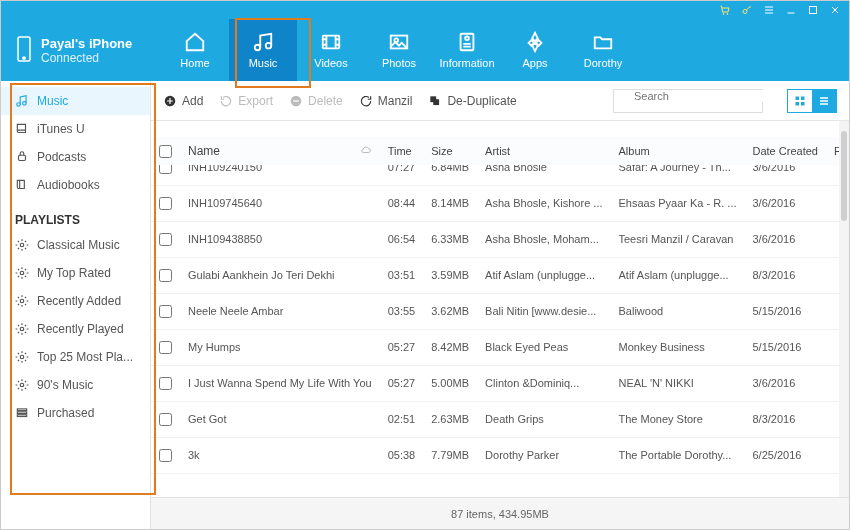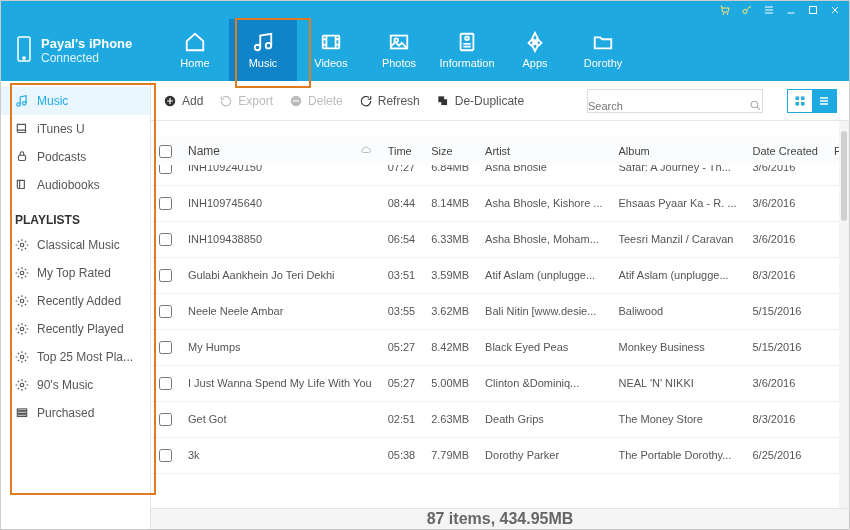--- a/index.html
+++ b/index.html
@@ -21,34 +21,34 @@
 .sidebar{width:150px;border-right:1px solid #e3e3e3;padding-top:6px;display:flex;flex-direction:column;overflow:hidden;}
 .side-group-title{font-weight:700;color:#333;padding:14px 14px 4px;font-size:12px;}
 .side-item{display:flex;align-items:center;gap:8px;padding:7px 14px;color:#555;cursor:pointer;white-space:nowrap;overflow:hidden;text-overflow:ellipsis;}
 .side-item.active{color:#1FA9E1;background:#e9f6fd;}
 .side-item svg{width:14px;height:14px;flex:0 0 14px;}
 .main{flex:1;display:flex;flex-direction:column;min-width:0;}
 .toolbar{height:40px;display:flex;align-items:center;padding:0 12px;gap:16px;border-bottom:1px solid #e6e6e6;}
 .tb-btn{display:flex;align-items:center;gap:5px;color:#555;cursor:pointer;}
 .tb-btn.disabled{color:#bbb;cursor:default;}
 .tb-btn svg{width:14px;height:14px;}
-.search{margin-left:auto;display:flex;align-items:flex-end;border:1px solid #ddd;height:24px;width:176px;padding:0 0;color:#999;}
+.search{margin-left:auto;display:flex;align-items:flex-start;border:1px solid #ddd;height:24px;width:150px;padding:0 20px;color:#999;}
 .search input{border:0;outline:0;flex:1;font-size:11px;color:#555;}
 .viewtoggle{display:flex;border:1px solid #1FA9E1;height:24px;margin-left:8px;}
 .viewbtn{width:24px;display:flex;align-items:center;justify-content:center;color:#1FA9E1;}
 .viewbtn.active{background:#1FA9E1;color:#fff;}
 .table-wrap{flex:1;overflow:auto;position:relative;}
 table{width:100%;border-collapse:collapse;}
 th,td{text-align:left;padding:0 8px;height:36px;font-size:11px;color:#555;border-bottom:1px solid #f0f0f0;white-space:nowrap;overflow:hidden;text-overflow:ellipsis;}
 th{height:28px;color:#444;font-weight:500;background:#fafcfe;border-bottom:1px solid #e6e6e6;position:sticky;top:16px;}
 th.name{width:200px;}
 td.name{max-width:200px;margin-left:32px;}
 .chk{width:24px;text-align:center;}
 input[type=checkbox]{vertical-align:middle;}
-.footer{height:21px;background:#f5f5f5;border-top:1px solid #e3e3e3;display:flex;align-items:center;justify-content:center;color:#666;font-size:16px;font-weight:bold;}
+.footer{height:32px;background:#f5f5f5;border-top:1px solid #e3e3e3;display:flex;align-items:center;justify-content:center;color:#666;font-size:11px;}
 .highlight-nav{position:absolute;left:234px;top:17px;width:76px;height:70px;border:2px solid #E17B1F;pointer-events:none;}
 .highlight-side{position:absolute;left:9px;top:82px;width:146px;height:412px;border:2px solid #E17B1F;pointer-events:none;}
 .scroll-stub{position:absolute;right:0;top:0;width:10px;height:100%;background:#f4f4f4;}
 .scroll-stub .thumb{position:absolute;top:10px;left:2px;width:6px;height:90px;background:#cfcfcf;border-radius:3px;}
 </style>
 </head>
 <body>
 
 <div class="window" style="position:relative">
   <div class="titlebar">
@@ -258,21 +258,21 @@
             <svg viewBox="0 0 24 24" fill="currentColor">
               <circle cx="12" cy="12" r="9"></circle>
               <rect x="7" y="11" width="10" height="2" fill="#fff"></rect>
             </svg>
             <span>Delete</span>
           </div>
         <div class="tb-btn">
             <svg viewBox="0 0 24 24" fill="none" stroke="#333" stroke-width="2">
               <path d="M20 12a8 8 0 1 1-3-6M20 4v5h-5"></path>
             </svg>
-            <span>Refresh</span>
+            <span>Manzil</span>
           </div>
         <div class="tb-btn">
             <svg viewBox="0 0 24 24" fill="#333">
               <rect x="4" y="4" width="10" height="10"></rect>
               <rect x="9" y="9" width="10" height="10"></rect>
             </svg>
             <span>De-Duplicate</span>
           </div>
         <div class="search">
           <input placeholder="Search" style="">

